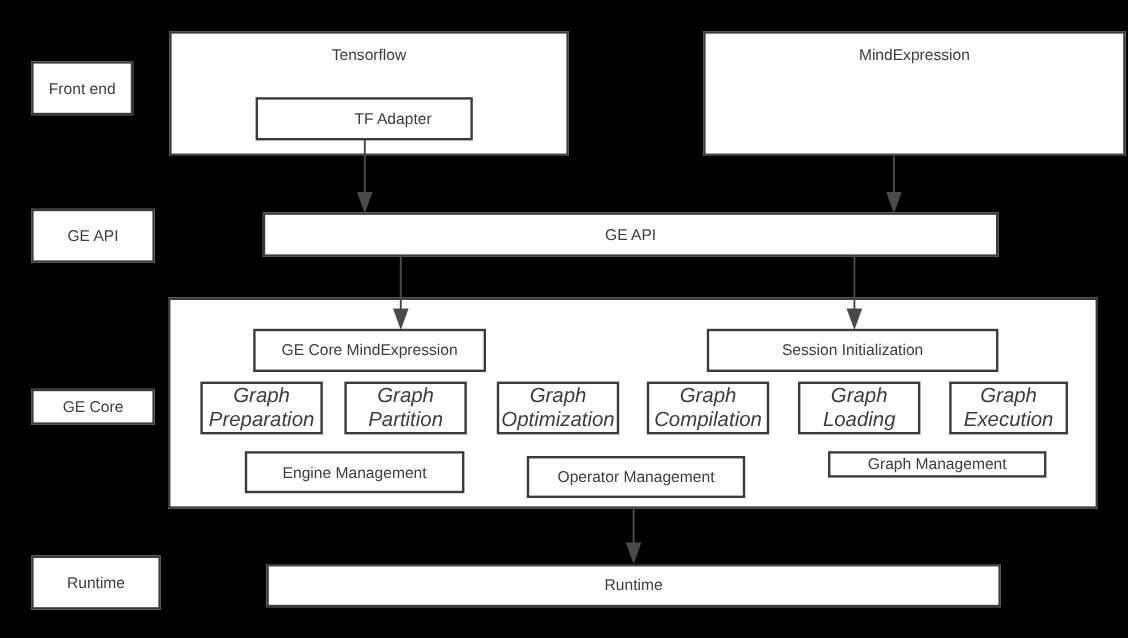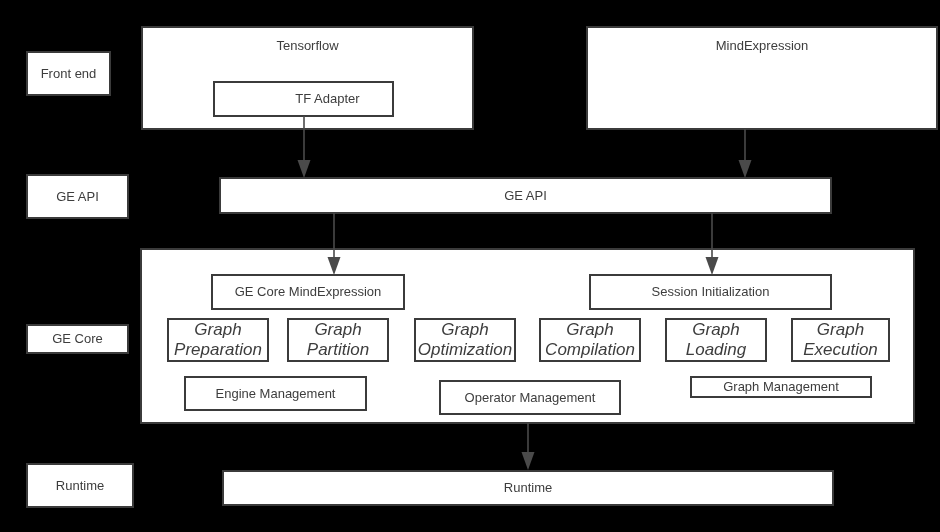--- a/index.html
+++ b/index.html
@@ -109,21 +109,21 @@
 
   <div class="box unit" style="left:539px; top:318px; width:102px; height:44px;">Graph
 Compilation</div>
 
   <div class="box unit" style="left:665px; top:318px; width:102px; height:44px;">Graph
 Loading</div>
 
   <div class="box unit" style="left:791px; top:318px; width:99px; height:44px;">Graph
 Execution</div>
 
-  <div class="box unit-wide" style="left:184px; top:376px; width:183px; height:35px;">Engine Management</div>
+  <div class="box unit-wide" style="left:204px; top:376px; width:183px; height:35px;">Engine Management</div>
 
   <div class="box unit-wide" style="left:439px; top:380px; width:182px; height:35px;">Operator Management</div>
 
   <div class="box unit-wide" style="left:690px; top:376px; width:182px; height:22px;">Graph Management</div>
 
   <div class="box bar" style="left:222px; top:470px; width:612px; height:36px;">Runtime</div>
 
   <svg class="conn" style="left:288px; top:116px; width:32px; height:63px;" viewBox="0 0 32 63">
     <line x1="16" y1="0" x2="16" y2="48" stroke-width="1.6"></line>
     <polygon points="16,62 9.5,44 22.5,44"></polygon>

